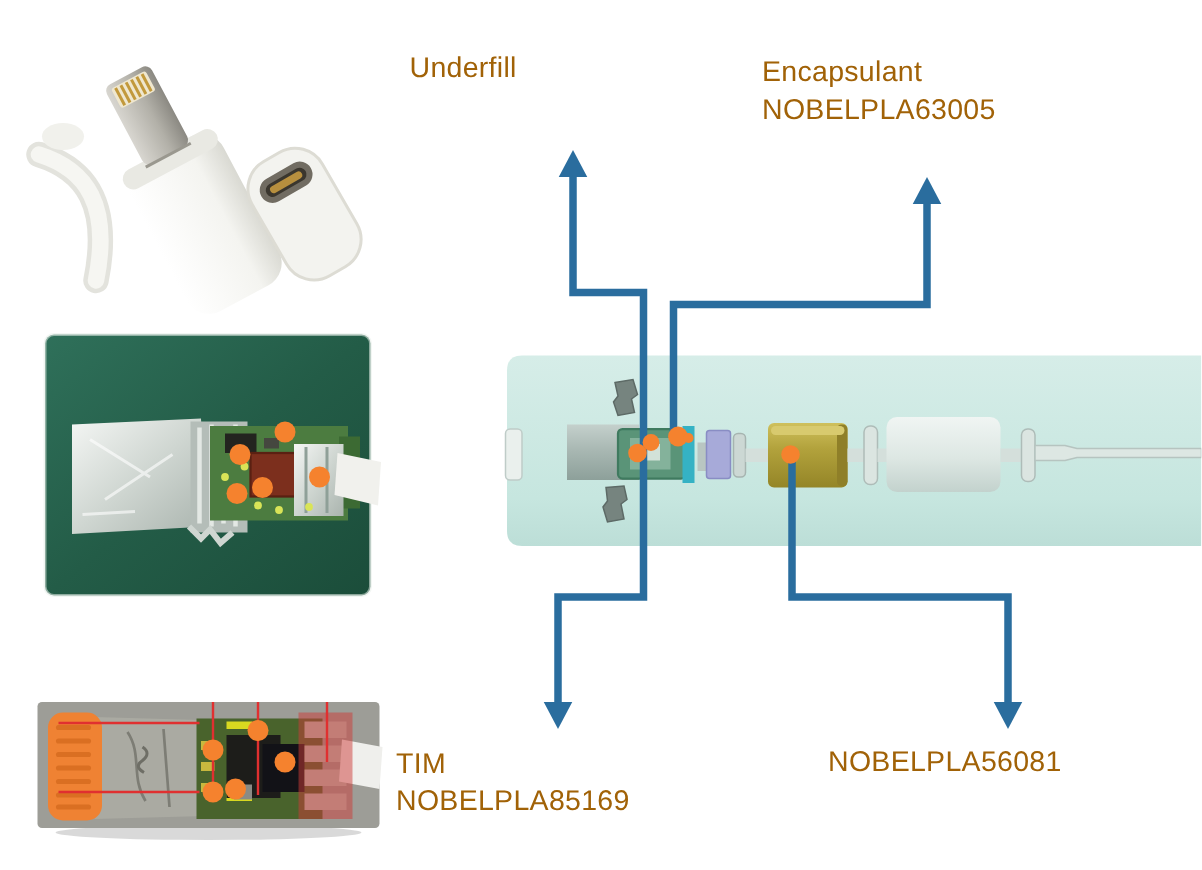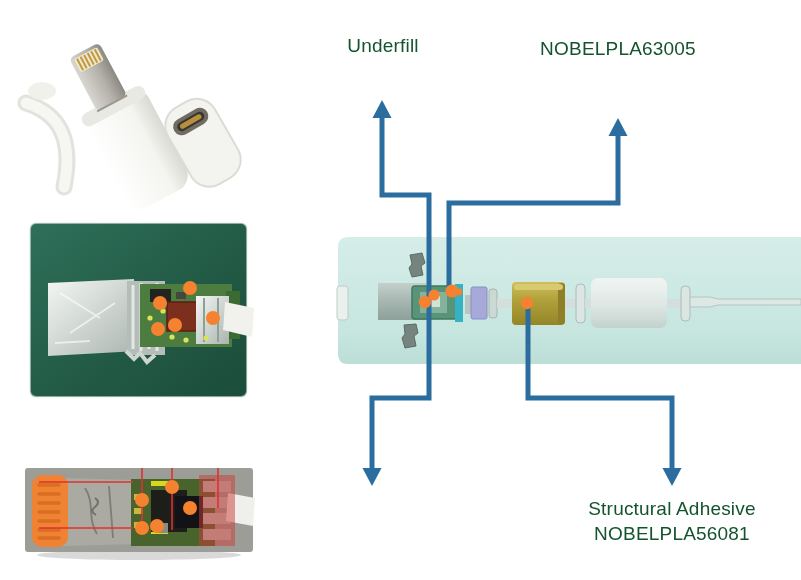--- a/index.html
+++ b/index.html
@@ -2,21 +2,21 @@
 <html><head>
 <meta charset="utf-8">
 <style>
   html,body{margin:0;padding:0;background:#ffffff;}
   .stage{
     position:relative;width:801px;height:580px;background:#ffffff;
     overflow:hidden;font-family:"Liberation Sans",sans-serif;
   }
   .diagram-svg{position:absolute;left:0;top:0;}
   .callout{
-    position:absolute;text-align:center;color:#14532d;
+    position:absolute;text-align:left;color:#a16207;
     font-size:19px;line-height:25px;font-weight:400;letter-spacing:0.2px;
   }
   .c-code:empty{display:none;}
 </style>
 </head>
 <body>
 
 <div class="stage">
 
   <svg class="diagram-svg" width="801" height="580" viewBox="0 0 801 580">
@@ -264,23 +264,28 @@
       <circle cx="527" cy="303" r="6.2"></circle>
     </g>
   </svg>
 
   <div class="callout" style="left:273px;top:33px;width:220px">
     <div class="c-name">Underfill</div>
 
   </div>
 
   <div class="callout" style="left:508px;top:36px;width:220px">
+    <div class="c-name">Encapsulant</div>
     <div class="c-code">NOBELPLA63005</div>
   </div>
 
+  <div class="callout" style="left:264px;top:497px;width:220px">
+    <div class="c-name">TIM</div>
+    <div class="c-code">NOBELPLA85169</div>
+
+  </div>
 
   <div class="callout" style="left:552px;top:496px;width:240px">
-    <div class="c-name">Structural Adhesive</div>
     <div class="c-code">NOBELPLA56081</div>
 
   </div>
 
 </div>
 
 </body></html>

